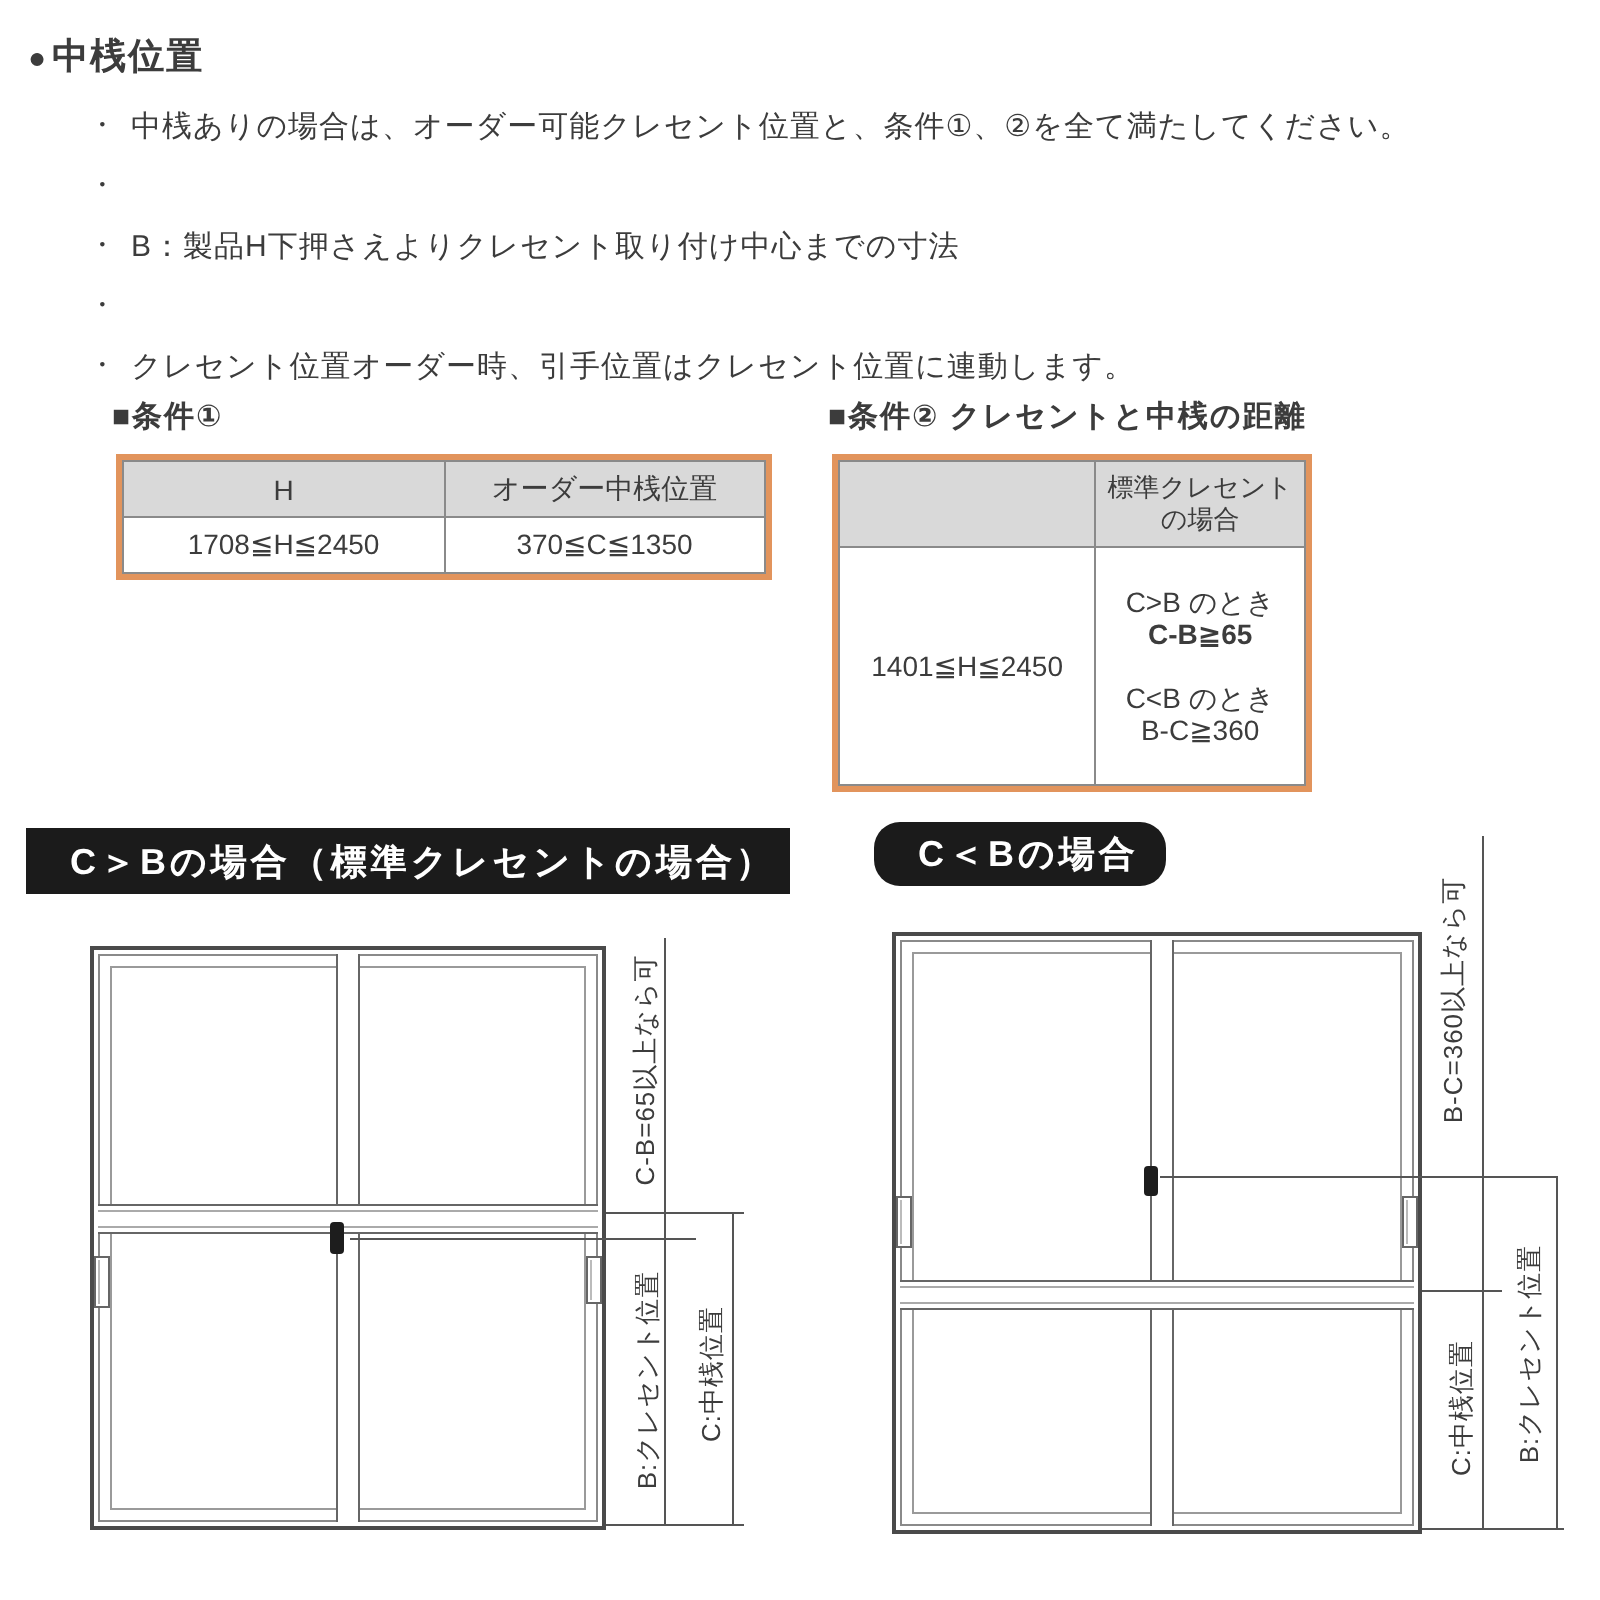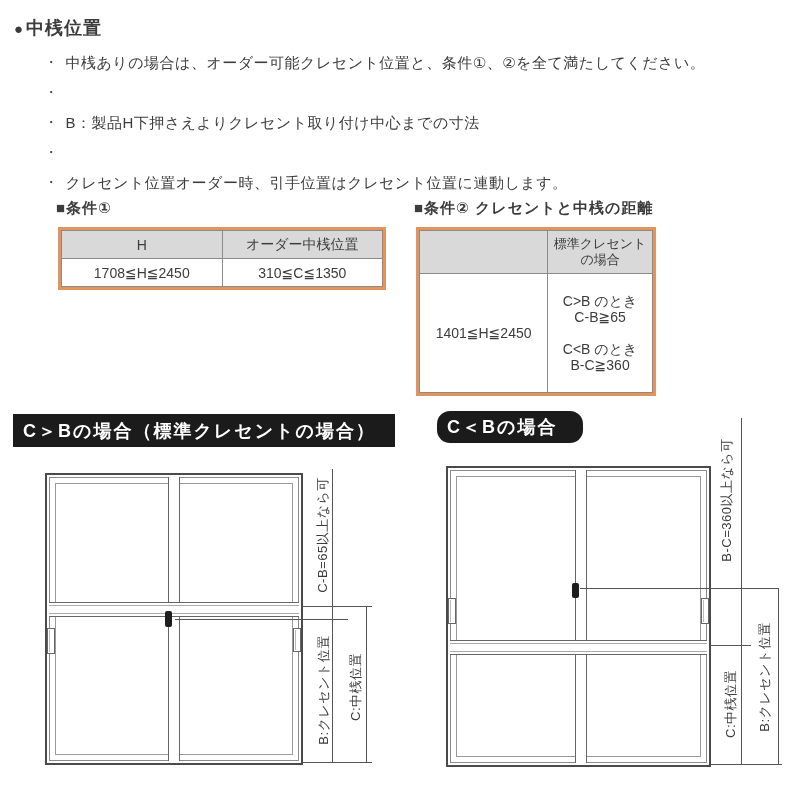--- a/index.html
+++ b/index.html
@@ -26,25 +26,25 @@
   table.spec{width:100%;height:100%;}
   table.spec td,table.spec th{border:1px solid #8a8a8a;font-weight:normal;
       text-align:center;vertical-align:middle;font-size:14px;padding:0;}
   table.spec .hdr{background:#D9D9D9;}
   #table1 th,#table1 td{height:27px;width:50%;}
   #table2 .hdr{height:42px;font-size:13px;line-height:16px;}
   #table2 td.lcol{width:55%;}
   #table2 td.rcol{width:45%;font-size:14px;}
   #table2 .body-row td{height:118px;}
   .cond-lines div{line-height:16px;}
-  .gap-below{margin-bottom:16px;}
+  .gap-below{margin-bottom:16px;font-weight:bold;}
 
   
   .banner{position:absolute;background:#1B1B1B;color:#ffffff;font-weight:bold;
-      font-size:18px;letter-spacing:2px;display:flex;align-items:center;padding-left:10px;box-sizing:border-box;}
+      font-size:18px;letter-spacing:2px;display:flex;align-items:center;padding-left:22px;box-sizing:border-box;}
   #banner-left{left:13px;top:414px;width:382px;height:33px;}
   #banner-right{left:437px;top:411px;width:146px;height:32px;border-radius:13px;}
 
   
   .window{position:absolute;border:2px solid #4a4a4a;background:#fff;box-sizing:content-box;}
   #window-left{left:45px;top:473px;width:254px;height:288px;}
   #window-right{left:446px;top:466px;width:261px;height:297px;}
   .win-inner1{position:absolute;inset:2px;border:1px solid #8a8a8a;}
   .win-inner2{position:absolute;inset:8px;border:1px solid #9a9a9a;}
   .stile{position:absolute;top:2px;bottom:2px;width:10px;background:#fff;
@@ -96,21 +96,21 @@
   <div class="cond-title" id="cond1-title">■条件①</div>
   <div class="tbl-wrap" id="table1">
     <table class="spec">
       <tbody>
           <tr>
         <th class="hdr">H</th>
         <th class="hdr">オーダー中桟位置</th>
       </tr>
       <tr>
         <td>1708≦H≦2450</td>
-        <td>310≦C≦1350</td>
+        <td>370≦C≦1350</td>
       </tr>
     </tbody>
       </table>
   </div>
 
   <div class="cond-title" id="cond2-title">■条件② クレセントと中桟の距離</div>
   <div class="tbl-wrap" id="table2">
     <table class="spec">
       <tbody>
           <tr>

